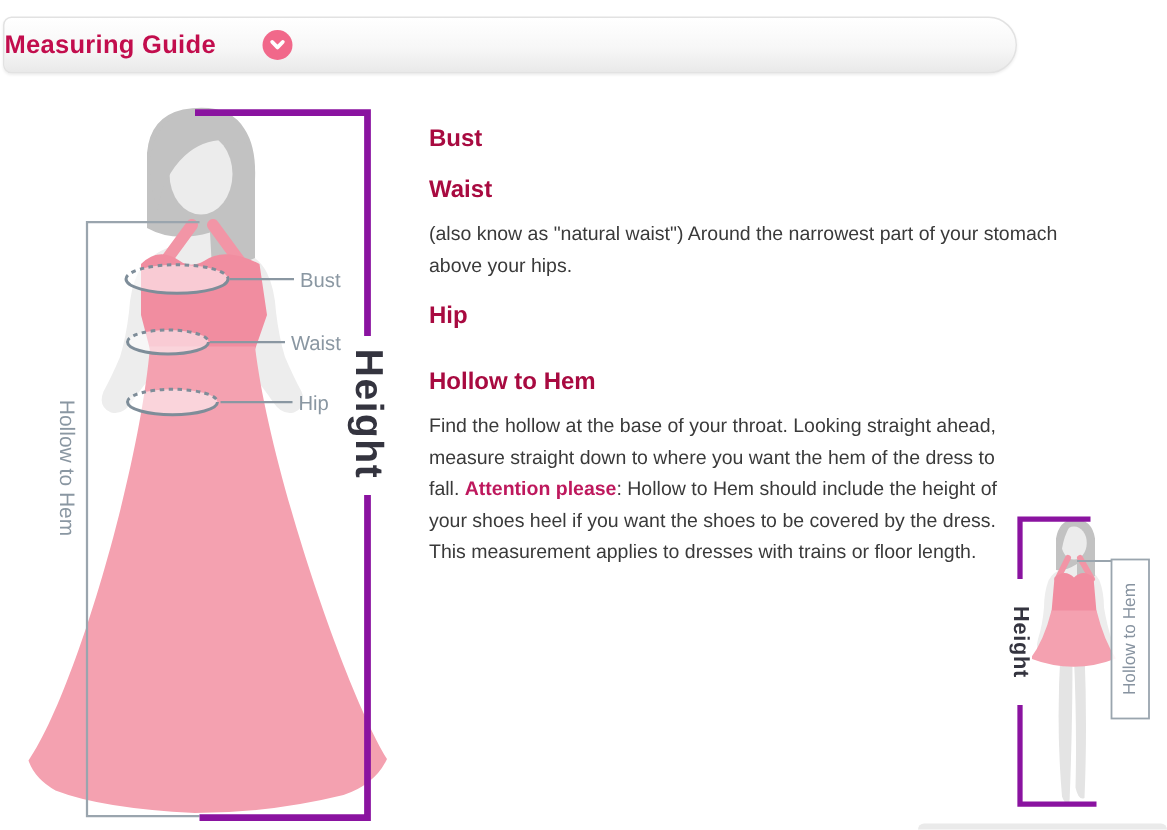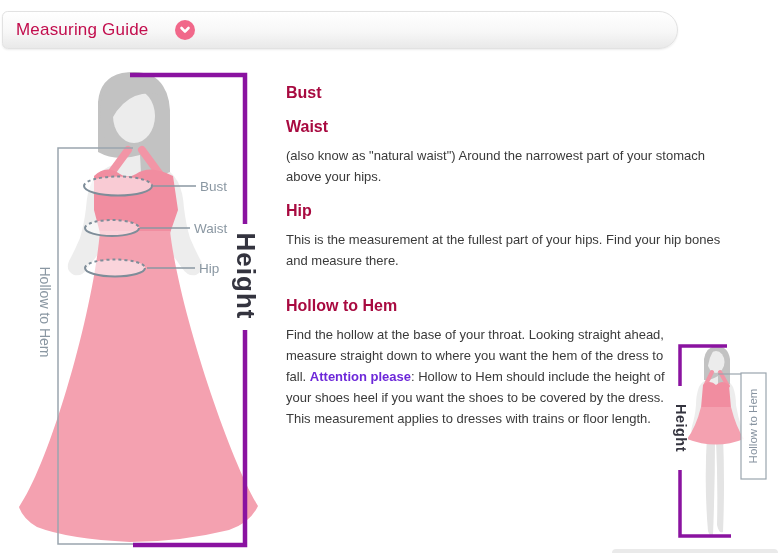--- a/index.html
+++ b/index.html
@@ -11,41 +11,41 @@
   
   .header-bar{
     position:absolute;left:2px;top:11px;width:674px;height:36px;
     background:linear-gradient(#ffffff,#f7f7f7 55%,#e9e9e9);
     border:1px solid #e2e2e2;
     border-radius:6px 20px 20px 6px;
     box-shadow:0 1px 2px rgba(0,0,0,.08);
     display:flex;align-items:center;
   }
   .header-title{
-    margin-left:13px;font-size:17px;font-weight:normal;color:#C20D4D;
+    font-size:17px;font-weight:bold;color:#C20D4D;
     letter-spacing:.2px;
   }
   .chevron-btn{
     position:absolute;left:172px;top:8px;width:20px;height:20px;border-radius:50%;
     background:#F1688A;border:none;padding:0;cursor:pointer;
     display:flex;align-items:center;justify-content:center;
   }
   
   .text-col{position:absolute;left:286px;top:84px;width:442px;}
   .section h3{
     margin:0;font-size:16px;font-weight:bold;color:#A80A40;
   }
   .section p{
     margin:9px 0 0;font-size:13px;line-height:21px;color:#3A3A3A;
   }
   .sec-waist{margin-top:16px;}
   .sec-hip{margin-top:15px;}
   .sec-hollow{margin-top:26px;}
   .sec-hollow p{width:392px;}
-  .attn{color:#6d28d9;font-weight:bold;}
+  .attn{color:#be185d;font-weight:bold;}
   
   .fig-main{position:absolute;left:0;top:60px;width:280px;height:493px;}
   .fig-small{position:absolute;left:660px;top:335px;width:118px;height:218px;}
   svg text{font-family:"Liberation Sans", sans-serif;}
   .next-bar{
     position:absolute;left:612px;top:549px;width:166px;height:6px;
     background:#EAEAEA;border-radius:4px 4px 0 0;
   }
 </style>
 </head>
@@ -105,21 +105,20 @@
 <div class="text-col">
   <div class="section sec-bust">
     <h3>Bust</h3>
   </div>
   <div class="section sec-waist">
     <h3>Waist</h3>
     <p>(also know as "natural waist") Around the narrowest part of your stomach above your hips.</p>
   </div>
   <div class="section sec-hip">
     <h3>Hip</h3>
-    <p>This is the measurement at the fullest part of your hips. Find your hip bones and measure there.</p>
   </div>
   <div class="section sec-hollow">
     <h3>Hollow to Hem</h3>
     <p><span>Find the hollow at the base of your throat. Looking straight ahead, measure straight down to where you want the hem of the dress to fall. </span><strong class="attn">Attention please</strong><span>: Hollow to Hem should include the height of your shoes heel if you want the shoes to be covered by the dress. This measurement applies to dresses with trains or floor length.</span></p>
   </div>
 </div>
 
 <svg class="fig-small" viewBox="0 0 118 218">
 
   <path d="M47,100 Q44,150 48,196 Q50,202 53,200 Q55,150 55,104 Z" fill="#E4E4E4"></path>

